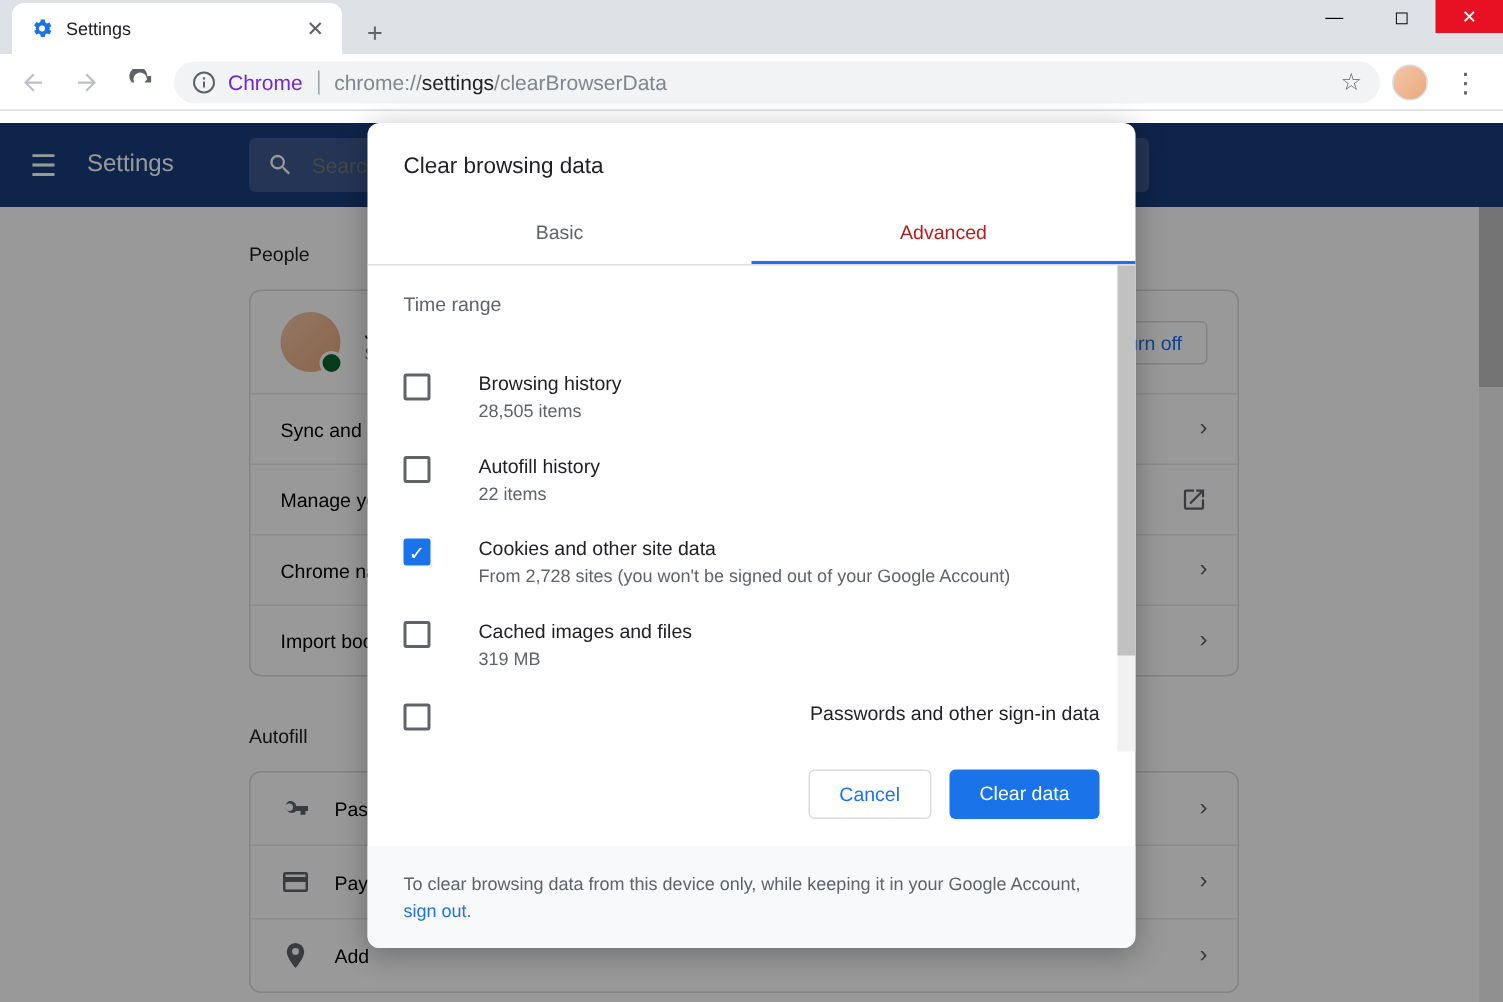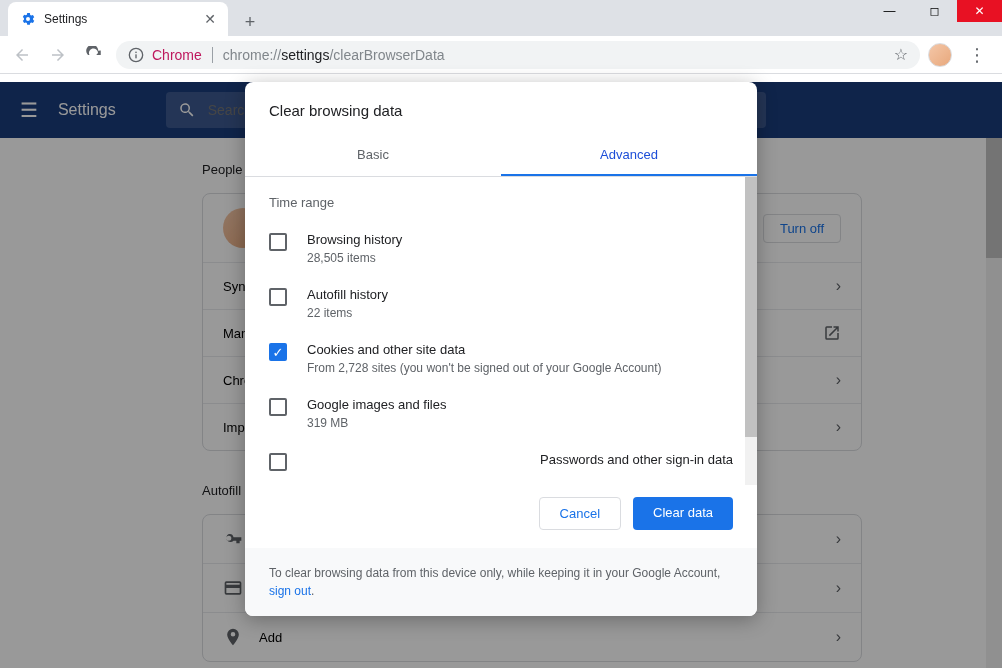--- a/index.html
+++ b/index.html
@@ -15,63 +15,63 @@
 .tab-title { font-size: 12px; color: #202124; flex: 1; }
 .tab-close { font-size: 14px; color: #5f6368; }
 .new-tab { width: 28px; height: 28px; display: flex; align-items: center; justify-content: center; margin-left: 8px; font-size: 18px; color: #5f6368; }
 
 
 .toolbar { height: 38px; background: #fff; display: flex; align-items: center; padding: 0 8px; gap: 8px; border-bottom: 1px solid #dadce0; }
 .nav-btn { width: 28px; height: 28px; display: flex; align-items: center; justify-content: center; color: #5f6368; border-radius: 50%; }
 .nav-btn.disabled { color: #bdc1c6; }
 .addressbar { flex: 1; height: 28px; background: #f1f3f4; border-radius: 14px; display: flex; align-items: center; padding: 0 12px; gap: 8px; }
 .addr-icon { color: #5f6368; font-size: 14px; }
-.addr-prefix { color: #be185d; font-size: 14px; border-right: 1px solid #9aa0a6; padding-right: 10px; margin-right: 2px; }
+.addr-prefix { color: #6d28d9; font-size: 14px; border-right: 1px solid #9aa0a6; padding-right: 10px; margin-right: 2px; }
 .addr-url { font-size: 14px; color: #80868b; }
 .addr-url .bold { color: #202124; }
 .star { margin-left: auto; color: #5f6368; font-size: 16px; }
 .avatar-small { width: 24px; height: 24px; border-radius: 50%; background: linear-gradient(135deg,#f4c7a8,#e8a87c); border: 1px solid #dadce0; }
 .menu-dots { font-size: 18px; color: #5f6368; padding: 0 8px; }
 
 
 .page { position: absolute; top: 82px; left: 0; right: 0; bottom: 0; background: #fff; }
 .overlay { position: absolute; inset: 0; background: rgba(0,0,0,.4); }
 .settings-header { height: 56px; background: #1a3d7c; display: flex; align-items: center; padding: 0 20px; gap: 20px; color: #fff; }
 .ham { font-size: 20px; }
 .settings-title { font-size: 16px; font-weight: 500; }
 .search-box { background: rgba(255,255,255,.15); border-radius: 4px; height: 36px; display: flex; align-items: center; padding: 0 12px; gap: 12px; margin-left: 30px; width: 600px; }
 .search-box input { background: transparent; border: none; color: #fff; font-size: 14px; }
 .scroll-track { position: absolute; right: 0; top: 56px; bottom: 0; width: 16px; background: #f1f1f1; }
 .scroll-thumb { background: #c1c1c1; width: 100%; height: 120px; }
 
-.content { padding: 24px 0 0 166px; position: relative; margin-left: 36px; }
+.content { padding: 24px 0 0 166px; position: relative; }
 .section-h { font-size: 13px; color: #202124; margin-bottom: 16px; }
 .card { background: #fff; border: 1px solid #dadce0; border-radius: 8px; width: 660px; }
 .card-row { display: flex; align-items: center; padding: 14px 20px; border-bottom: 1px solid #e8eaed; gap: 16px; }
 .card-row:last-child { border-bottom: none; }
 .profile-pic { width: 40px; height: 40px; border-radius: 50%; background: linear-gradient(135deg,#f4c7a8,#e8a87c); position: relative; }
 .profile-badge { position: absolute; bottom: -2px; right: -2px; width: 16px; height: 16px; background: #0d652d; border-radius: 50%; border: 2px solid #fff; }
 .turn-off { margin-left: auto; border: 1px solid #dadce0; padding: 6px 16px; border-radius: 4px; color: #1a73e8; font-size: 13px; }
 .chev { color: #5f6368; }
 .ext-icon { color: #5f6368; margin-left: auto; }
 .row-icon { color: #5f6368; width: 20px; }
 
 
 .dialog { position: absolute; top: 82px; left: 245px; width: 512px; background: #fff; border-radius: 8px; box-shadow: 0 4px 20px rgba(0,0,0,.3); z-index: 50; overflow: hidden; }
 .dlg-title { font-size: 15px; color: #202124; padding: 20px 24px 16px; }
 .tabs { display: flex; border-bottom: 1px solid #dadce0; }
 .tab-btn { flex: 1; text-align: center; padding: 12px 0; font-size: 13px; color: #5f6368; cursor: pointer; }
-.tab-btn.active { color: #1d4ed8; border-bottom: 2px solid #1a73e8; font-weight: 500; }
+.tab-btn.active { color: #b91c1c; border-bottom: 2px solid #1a73e8; font-weight: 500; }
 .dlg-body { padding: 18px 24px 8px; position: relative; }
 .dlg-scroll { position: absolute; right: 0; top: 0; bottom: 0; width: 12px; background: #f1f1f1; }
 .dlg-thumb { background: #c1c1c1; width: 100%; height: 260px; }
-.time-row { display: flex; align-items: center; gap: 20px; margin-bottom: 22px; }
+.time-row { display: flex; align-items: center; gap: 20px; margin-bottom: 38px; }
 .time-label { font-size: 13px; color: #5f6368; }
 .time-select { background: #f1f3f4; border-radius: 4px; padding: 8px 12px; display: flex; align-items: center; gap: 100px; font-size: 13px; color: #202124; }
-.check-row { display: flex; gap: 20px; margin-bottom: 22px; align-items: flex-start; }
+.check-row { display: flex; gap: 32px; margin-bottom: 22px; align-items: flex-start; }
 .check-row.cut { margin-bottom: 6px; justify-content: space-between; }
 .cbox { width: 18px; height: 18px; border: 2px solid #5f6368; border-radius: 2px; flex-shrink: 0; margin-top: 1px; }
 .cbox.checked { background: #1a73e8; border-color: #1a73e8; display: flex; align-items: center; justify-content: center; color: #fff; font-size: 13px; }
 .check-text { font-size: 13px; }
 .check-title { color: #202124; margin-bottom: 4px; }
 .check-sub { color: #5f6368; font-size: 12px; }
 .check-sub.faded { color: #bdc1c6; }
 .dlg-actions { display: flex; justify-content: flex-end; gap: 12px; padding: 12px 24px 18px; }
 .btn { padding: 8px 20px; border-radius: 4px; font-size: 13px; cursor: pointer; }
 .btn-cancel { border: 1px solid #dadce0; color: #1a73e8; }
@@ -256,21 +256,21 @@
     <div class="check-row">
       <div class="cbox checked">✓</div>
       <div class="check-text">
         <div class="check-title">Cookies and other site data</div>
         <div class="check-sub">From 2,728 sites (you won't be signed out of your Google Account)</div>
       </div>
     </div>
     <div class="check-row">
       <div class="cbox"></div>
       <div class="check-text">
-        <div class="check-title">Google images and files</div>
+        <div class="check-title">Cached images and files</div>
         <div class="check-sub">319 MB</div>
       </div>
     </div>
     <div class="check-row cut">
       <div class="cbox"></div>
       <div class="check-text">
         <div class="check-title">Passwords and other sign-in data</div>
       </div>
     </div>
   </div>

